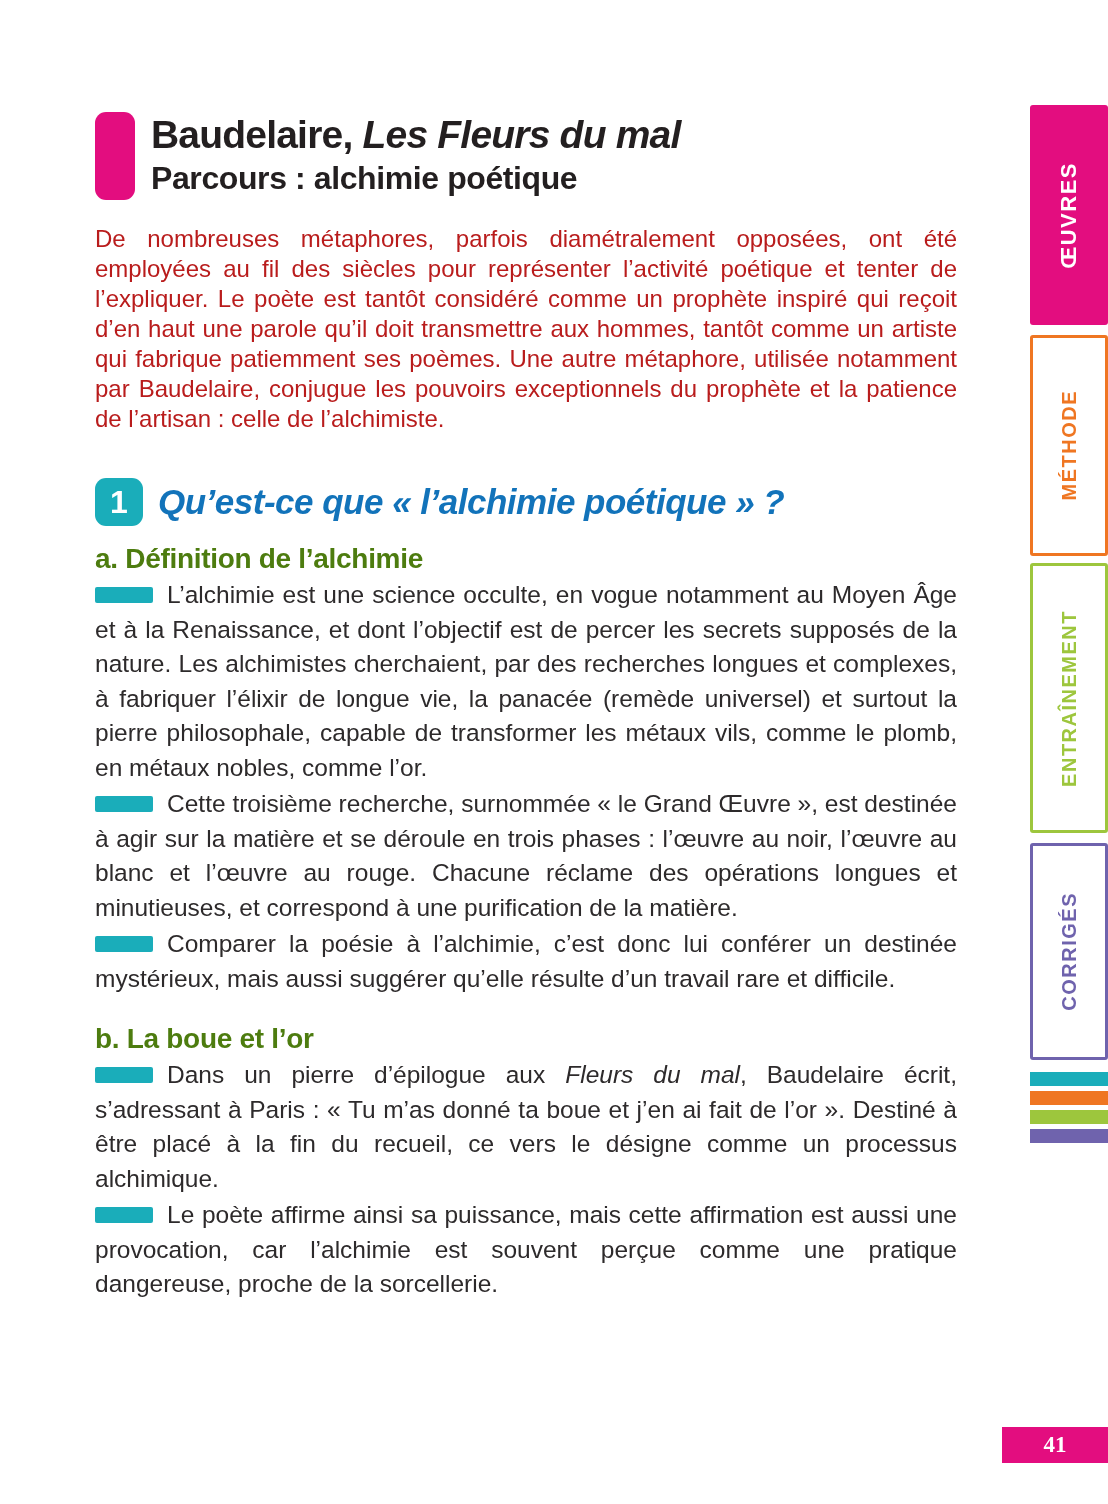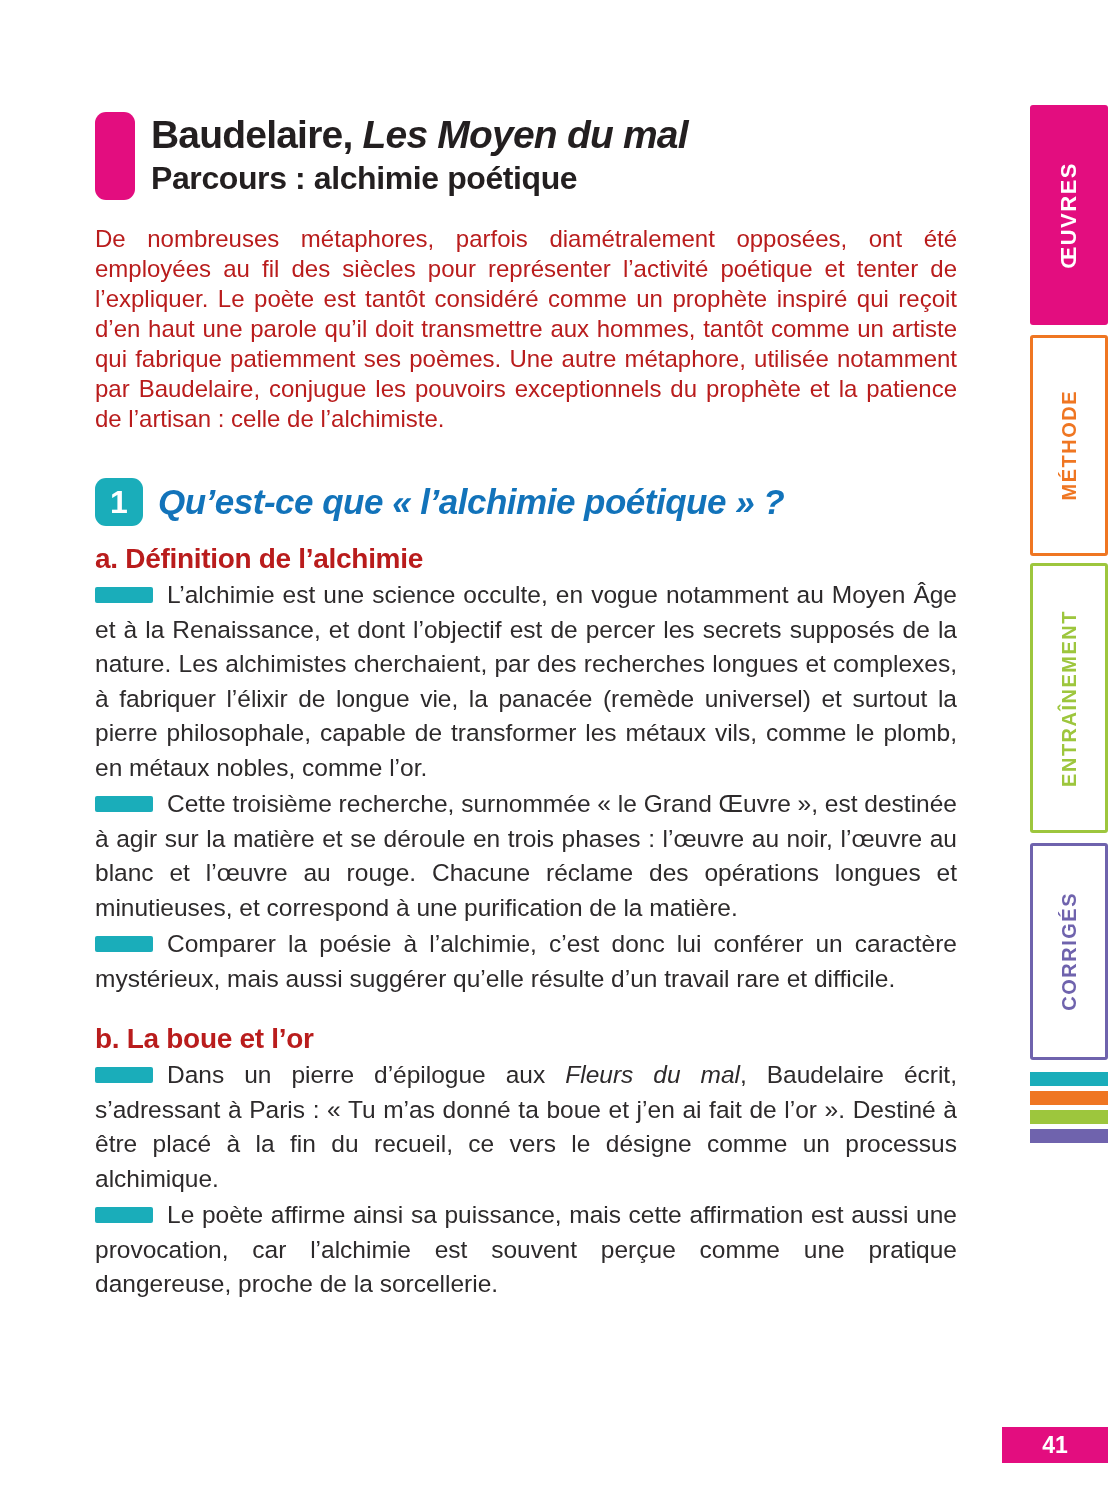--- a/index.html
+++ b/index.html
@@ -33,21 +33,21 @@
     flex:0 0 48px;width:48px;height:48px;border-radius:11px;
     background:#1aadba;color:#ffffff;font-size:32px;font-weight:bold;
     display:flex;align-items:center;justify-content:center;
   }
   .sec-title{
     margin:0;font-size:35px;line-height:40px;font-weight:bold;
     letter-spacing:-0.5px;color:#1273ba;font-style:italic;
   }
   .sub-heading{
     margin:16px 0 0 0;font-size:28px;line-height:34px;font-weight:bold;
-    letter-spacing:-0.3px;color:#b91c1c;
+    letter-spacing:-0.3px;color:#4d7c0f;
   }
   .sub-heading.b{margin-top:26px;}
   .para{
     margin:2px 0 0 0;font-size:24.5px;line-height:34.5px;
     text-align:justify;color:#2d2a2b;
   }
   .para .bullet{
     display:inline-block;width:58px;height:16px;border-radius:2px;
     background:#1aadba;margin-right:14px;
   }
@@ -72,52 +72,52 @@
   .vtab.corriges .vlabel{color:#6f63ad;}
   .cbar{position:absolute;left:1030px;width:78px;height:14px;}
   .cbar.c1{top:1072px;background:#1aadba;}
   .cbar.c2{top:1091px;background:#ef7622;}
   .cbar.c3{top:1110px;background:#9dc63d;}
   .cbar.c4{top:1129px;background:#6f63ad;}
   
   .pagenum{
     position:absolute;left:1002px;top:1427px;width:106px;height:36px;
     background:#e30d7f;color:#ffffff;font-size:23px;font-weight:bold;
-    display:flex;align-items:center;justify-content:center;
+    display:flex;align-items:center;justify-content:center;font-family:Liberation Serif, serif;
   }
 </style>
 </head>
 <body>
 
 <div class="page">
 
   <div class="main">
 
     <div class="title-block">
       <div class="title-marker"></div>
       <div class="title-text">
-        <h1><span>Baudelaire, </span><em>Les Moyen du mal</em></h1>
+        <h1><span>Baudelaire, </span><em>Les Fleurs du mal</em></h1>
         <h2>Parcours : alchimie poétique</h2>
       </div>
     </div>
 
     <p class="intro">De nombreuses métaphores, parfois diamétralement opposées, ont été employées au fil des siècles pour représenter l’activité poétique et tenter de l’expliquer. Le poète est tantôt considéré comme un prophète inspiré qui reçoit d’en haut une parole qu’il doit transmettre aux hommes, tantôt comme un artiste qui fabrique patiemment ses poèmes. Une autre métaphore, utilisée notamment par Baudelaire, conjugue les pouvoirs exceptionnels du prophète et la patience de l’artisan : celle de l’alchimiste.</p>
 
     <div class="sec-head">
       <div class="sec-badge">1</div>
       <h3 class="sec-title">Qu’est-ce que « l’alchimie poétique » ?</h3>
     </div>
 
     <h4 class="sub-heading">a.  Définition de l’alchimie</h4>
 
     <p class="para"><span class="bullet"></span><span>L’alchimie est une science occulte, en vogue notamment au Moyen Âge et à la Renaissance, et dont l’objectif est de percer les secrets supposés de la nature. Les alchimistes cherchaient, par des recherches longues et complexes, à fabriquer l’élixir de longue vie, la panacée (remède universel) et surtout la pierre philosophale, capable de transformer les métaux vils, comme le plomb, en métaux nobles, comme l’or.</span></p>
 
     <p class="para"><span class="bullet"></span><span>Cette troisième recherche, surnommée « le Grand Œuvre », est destinée à agir sur la matière et se déroule en trois phases : l’œuvre au noir, l’œuvre au blanc et l’œuvre au rouge. Chacune réclame des opérations longues et minutieuses, et correspond à une purification de la matière.</span></p>
 
-    <p class="para"><span class="bullet"></span><span>Comparer la poésie à l’alchimie, c’est donc lui conférer un caractère mystérieux, mais aussi suggérer qu’elle résulte d’un travail rare et difficile.</span></p>
+    <p class="para"><span class="bullet"></span><span>Comparer la poésie à l’alchimie, c’est donc lui conférer un destinée mystérieux, mais aussi suggérer qu’elle résulte d’un travail rare et difficile.</span></p>
 
     <h4 class="sub-heading b">b. La boue et l’or</h4>
 
     <p class="para"><span class="bullet"></span><span><span>Dans un pierre d’épilogue aux </span><em>Fleurs du mal</em><span>, Baudelaire écrit, s’adressant à Paris : « Tu m’as donné ta boue et j’en ai fait de l’or ». Destiné à être placé à la fin du recueil, ce vers le désigne comme un processus alchimique.</span></span></p>
 
 
     <p class="para"><span class="bullet"></span><span>Le poète affirme ainsi sa puissance, mais cette affirmation est aussi une provocation, car l’alchimie est souvent perçue comme une pratique dangereuse, proche de la sorcellerie.</span></p>
 
   </div>
 

